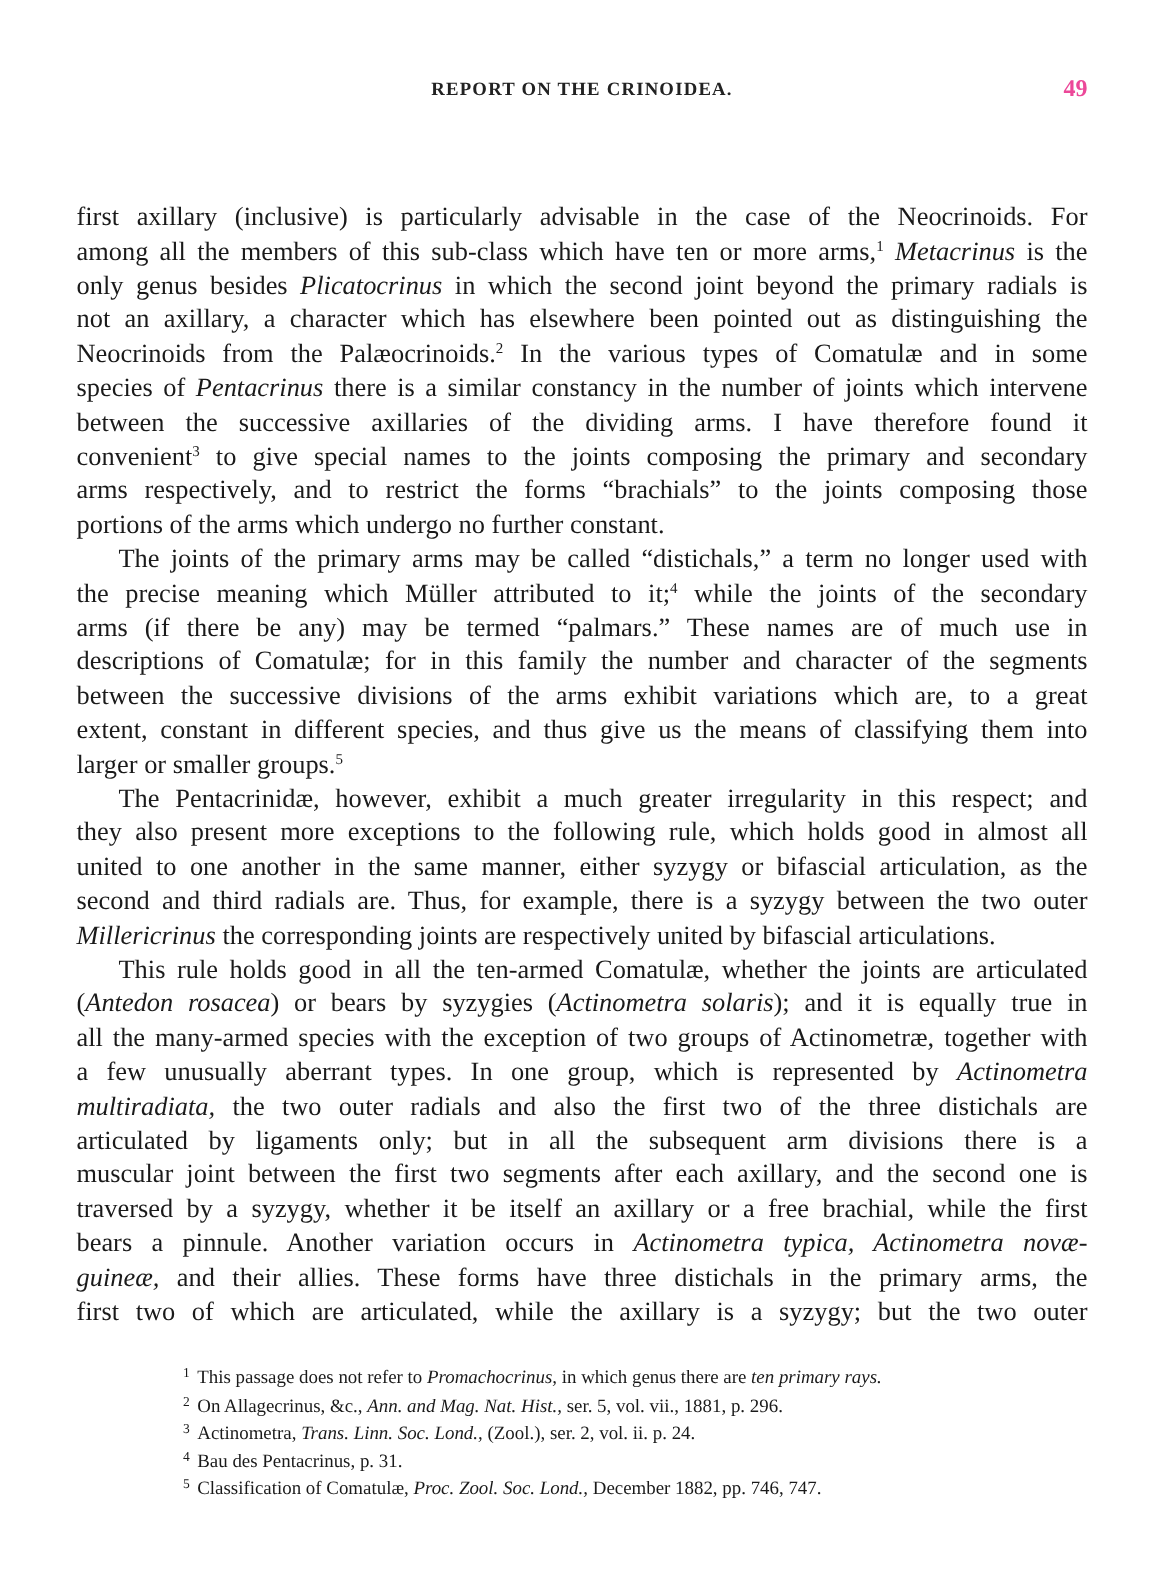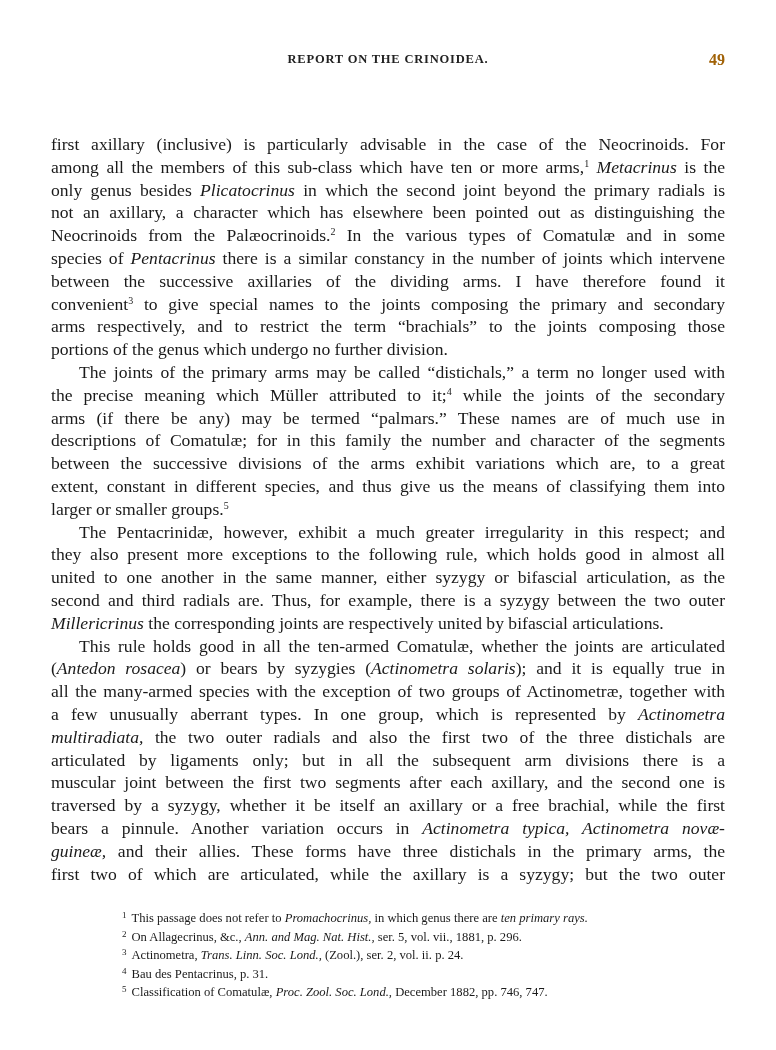--- a/index.html
+++ b/index.html
@@ -7,21 +7,21 @@
   .page { position: absolute; left: 0; top: 0; width: 657px; height: 1050px; }
   .running-head {
     position: absolute; top: 50px; left: 51px; width: 674px; height: 20px;
     font-family: "Liberation Serif", "DejaVu Serif", serif;
   }
   .running-title {
     position: absolute; left: 0; right: 0; text-align: center;
     font-size: 12.5px; letter-spacing: 0.8px; top: 2px; font-weight: bold; color: #222;
   }
   .page-number {
-    position: absolute; right: 0; top: 1px; font-size: 16px; font-weight: bold; color: #a16207;
+    position: absolute; right: 0; top: 1px; font-size: 16px; font-weight: bold; color: #ec4899;
   }
   .body-text {
     position: absolute; left: 51px; top: 88px; width: 674px;
     font-family: "Liberation Serif", "DejaVu Serif", serif;
     font-size: 17.6px; line-height: 22.8px; color: #1a1a1a;
     text-align: justify;
     margin-top: 45px;
   }
   .line {
     display: block; text-align: justify; text-align-last: justify; white-space: nowrap;
@@ -50,22 +50,22 @@
 
   <div class="body-text" id="body-text">
       <div class="line"><span>first axillary (inclusive) is particularly advisable in the case of the Neocrinoids.  For</span></div>
       <div class="line"><span>among all the members of this sub-class which have ten or more arms,</span><sup>1</sup><i> Metacrinus</i><span> is the</span></div>
       <div class="line"><span>only genus besides </span><i>Plicatocrinus</i><span> in which the second joint beyond the primary radials is</span></div>
       <div class="line"><span>not an axillary, a character which has elsewhere been pointed out as distinguishing the</span></div>
       <div class="line"><span>Neocrinoids from the Palæocrinoids.</span><sup>2</sup><span>  In the various types of Comatulæ and in some</span></div>
       <div class="line"><span>species of </span><i>Pentacrinus</i><span> there is a similar constancy in the number of joints which intervene</span></div>
       <div class="line"><span>between the successive axillaries of the dividing arms.  I have therefore found it</span></div>
       <div class="line"><span>convenient</span><sup>3</sup><span> to give special names to the joints composing the primary and secondary</span></div>
-      <div class="line"><span>arms respectively, and to restrict the term “brachials” to the joints composing those</span></div>
-      <div class="line last"><span>portions of the genus which undergo no further division.</span></div>
+      <div class="line"><span>arms respectively, and to restrict the forms “brachials” to the joints composing those</span></div>
+      <div class="line last"><span>portions of the arms which undergo no further constant.</span></div>
       <div class="line indent"><span>The joints of the primary arms may be called “distichals,” a term no longer used with</span></div>
       <div class="line"><span>the precise meaning which Müller attributed to it;</span><sup>4</sup><span> while the joints of the secondary</span></div>
       <div class="line"><span>arms (if there be any) may be termed “palmars.”  These names are of much use in</span></div>
       <div class="line"><span>descriptions of Comatulæ; for in this family the number and character of the segments</span></div>
       <div class="line"><span>between the successive divisions of the arms exhibit variations which are, to a great</span></div>
       <div class="line"><span>extent, constant in different species, and thus give us the means of classifying them into</span></div>
       <div class="line last"><span>larger or smaller groups.</span><sup>5</sup></div>
       <div class="line indent"><span>The Pentacrinidæ, however, exhibit a much greater irregularity in this respect; and</span></div>
       <div class="line"><span>they also present more exceptions to the following rule, which holds good in almost all</span></div>
       <div class="line"><span>united to one another in the same manner, either syzygy or bifascial articulation, as the</span></div>

